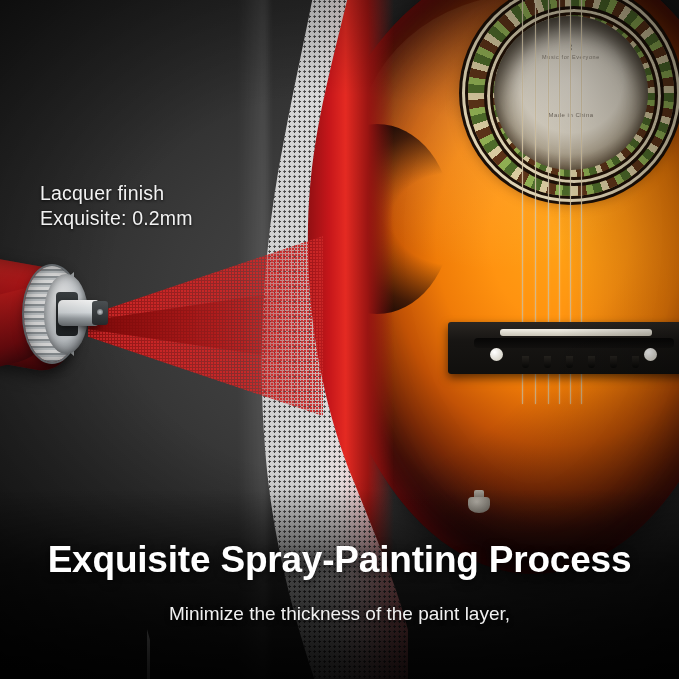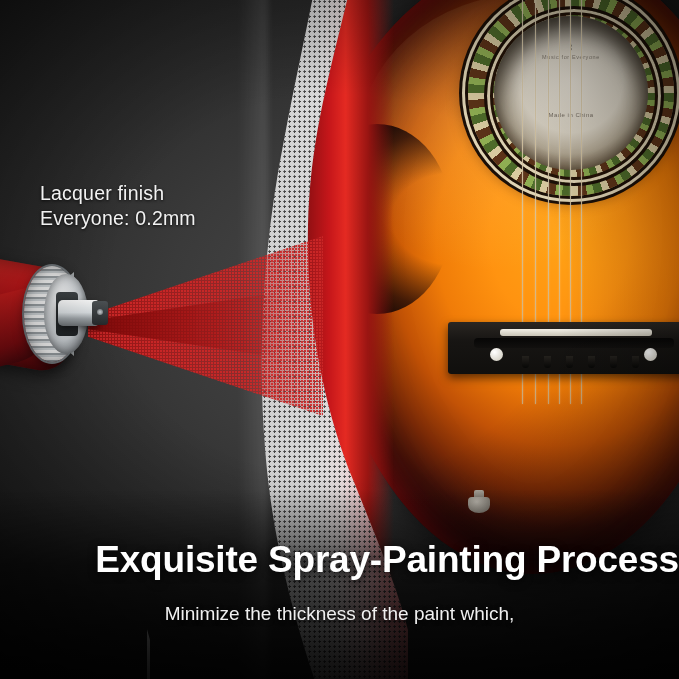--- a/index.html
+++ b/index.html
@@ -146,21 +146,21 @@
   .gun-wing-b{position:absolute;left:44px;top:330px;width:30px;height:26px;
       background:linear-gradient(40deg,#e9edef,#8d9396);
       clip-path:polygon(0 0,100% 0,100% 100%);opacity:.9;}
 
   
   .callout{position:absolute;left:40px;top:181px;color:#f2f2f2;
       font-size:19.5px;line-height:25px;font-weight:400;letter-spacing:.2px;
       text-shadow:0 1px 3px rgba(0,0,0,.85);}
   .callout div{white-space:nowrap;}
 
-  .headline{position:absolute;left:0;right:0;top:539px;text-align:right;
+  .headline{position:absolute;left:0;right:0;top:539px;text-align:center;
       color:#fff;font-size:37px;font-weight:700;letter-spacing:-.2px;
       text-shadow:0 2px 8px rgba(0,0,0,.8);}
   .sub{position:absolute;left:0;right:0;top:601px;text-align:center;
       color:#f0f0f0;font-size:19px;line-height:25px;font-weight:500;
       text-shadow:0 1px 5px rgba(0,0,0,.85);}
   .sub div{white-space:nowrap;}
   .bottom-fade{position:absolute;left:0;right:0;bottom:0;height:190px;
       background:linear-gradient(180deg,rgba(0,0,0,0),rgba(0,0,0,.55) 40%,rgba(0,0,0,.88) 100%);}
 </style>
 </head>
@@ -239,22 +239,22 @@
   <div class="collar-slot"></div>
   <div class="nozzle-barrel"></div>
   <div class="nozzle-tip"></div>
   <div class="nozzle-hole"></div>
 
   <div class="bg-vig"></div>
   <div class="bottom-fade"></div>
 
   <div class="callout">
     <div>Lacquer finish</div>
-    <div>Everyone: 0.2mm</div>
+    <div>Exquisite: 0.2mm</div>
   </div>
 
   <div class="headline">Exquisite Spray-Painting Process</div>
 
   <div class="sub">
-    <div>Minimize the thickness of the paint which,</div>
+    <div>Minimize the thickness of the paint layer,</div>
   </div>
 
 </div>
 
 </body></html>

